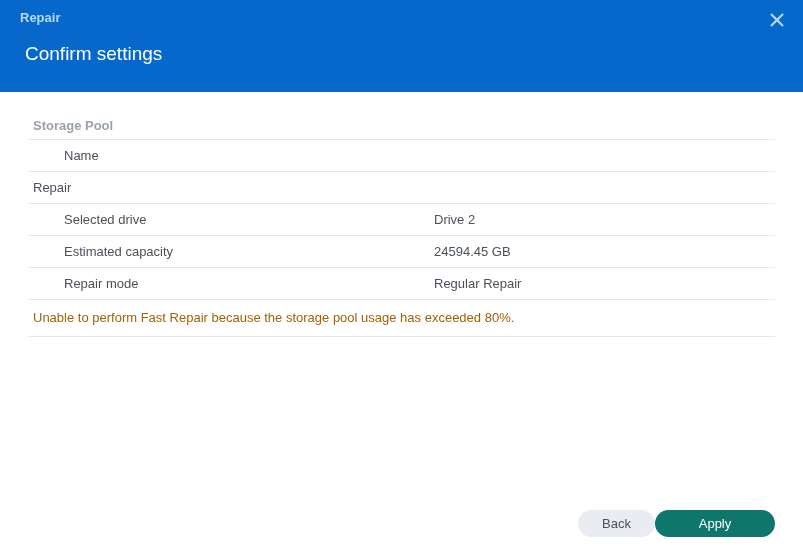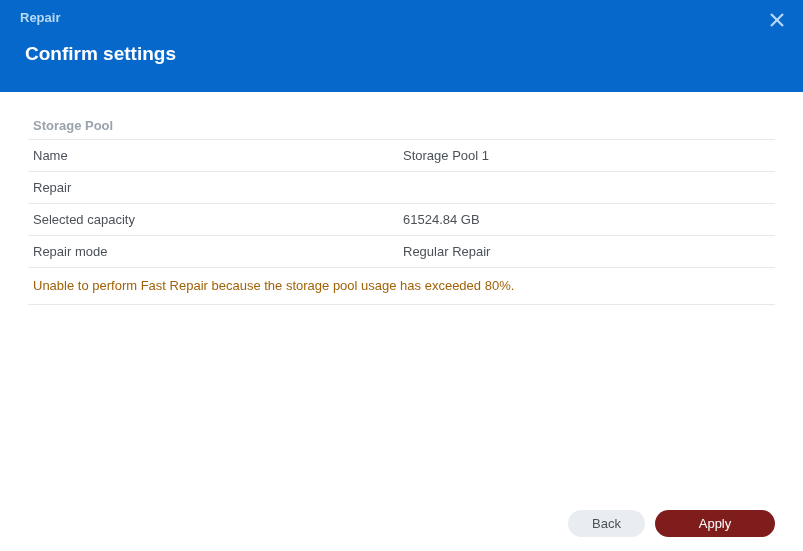--- a/index.html
+++ b/index.html
@@ -23,21 +23,21 @@
       position: relative;
     }
     .header-title {
       font-size: 13px;
       font-weight: 600;
       color: #b8d9f2;
       margin-bottom: 18px;
     }
     .header-subtitle {
       font-size: 19px;
-      font-weight: 700;
+      font-weight: 400;
       color: #ffffff;
       margin-left: 5px;
     }
     .close-icon {
       position: absolute;
       top: 10px;
       right: 16px;
       width: 20px;
       height: 20px;
       cursor: pointer;
@@ -63,55 +63,55 @@
     .row {
       display: flex;
       padding: 8px 5px;
       border-bottom: 1px solid #e6e8ea;
       font-size: 13px;
       color: #4a5158;
     }
     .row-label {
       width: 370px;
       flex-shrink: 0;
+      margin-left: 31px;
     }
     .row-value {
       flex: 1;
       color: #4a5158;
     }
     .row-value.blue {
       color: #a16207;
       line-height: 1.5;
       padding-right: 20px;
     }
     .footer {
       position: absolute;
       bottom: 0;
       left: 0;
       right: 0;
       padding: 14px 28px;
       display: flex;
       justify-content: flex-end;
-      gap: 10px;
     }
     .btn {
       border: none;
       border-radius: 15px;
       padding: 6px 24px;
       font-size: 13px;
       font-weight: 500;
       cursor: pointer;
       min-width: 72px;
     }
     .btn-back {
       background: #e9edf1;
       color: #4a5158;
     }
     .btn-apply {
-      background: #7f1d1d;
+      background: #0f766e;
       color: #ffffff;
       min-width: 120px;
     }
   </style>
 </head>
 <body>
 
 <div class="header">
   <div class="header-title">Repair</div>
   <div class="header-subtitle">Confirm settings</div>
@@ -121,31 +121,34 @@
       <line x1="13" y1="1" x2="1" y2="13"></line>
     </svg>
   </div>
 </div>
 
 <div class="content">
   <div class="section-header">Storage Pool</div>
 
   <div class="row">
     <div class="row-label">Name</div>
-    <div class="row-value">Storage Pool 1</div>
   </div>
 
   <div class="row">
     <div class="row-value">Repair</div>
   </div>
 
+  <div class="row">
+    <div class="row-label">Selected drive</div>
+    <div class="row-value">Drive 2</div>
+  </div>
 
   <div class="row">
-    <div class="row-label">Selected capacity</div>
-    <div class="row-value">61524.84 GB</div>
+    <div class="row-label">Estimated capacity</div>
+    <div class="row-value">24594.45 GB</div>
   </div>
 
   <div class="row">
     <div class="row-label">Repair mode</div>
     <div class="row-value">Regular Repair</div>
   </div>
 
   <div class="row">
     <div class="row-value blue">Unable to perform Fast Repair because the storage pool usage has exceeded 80%.</div>
   </div>

